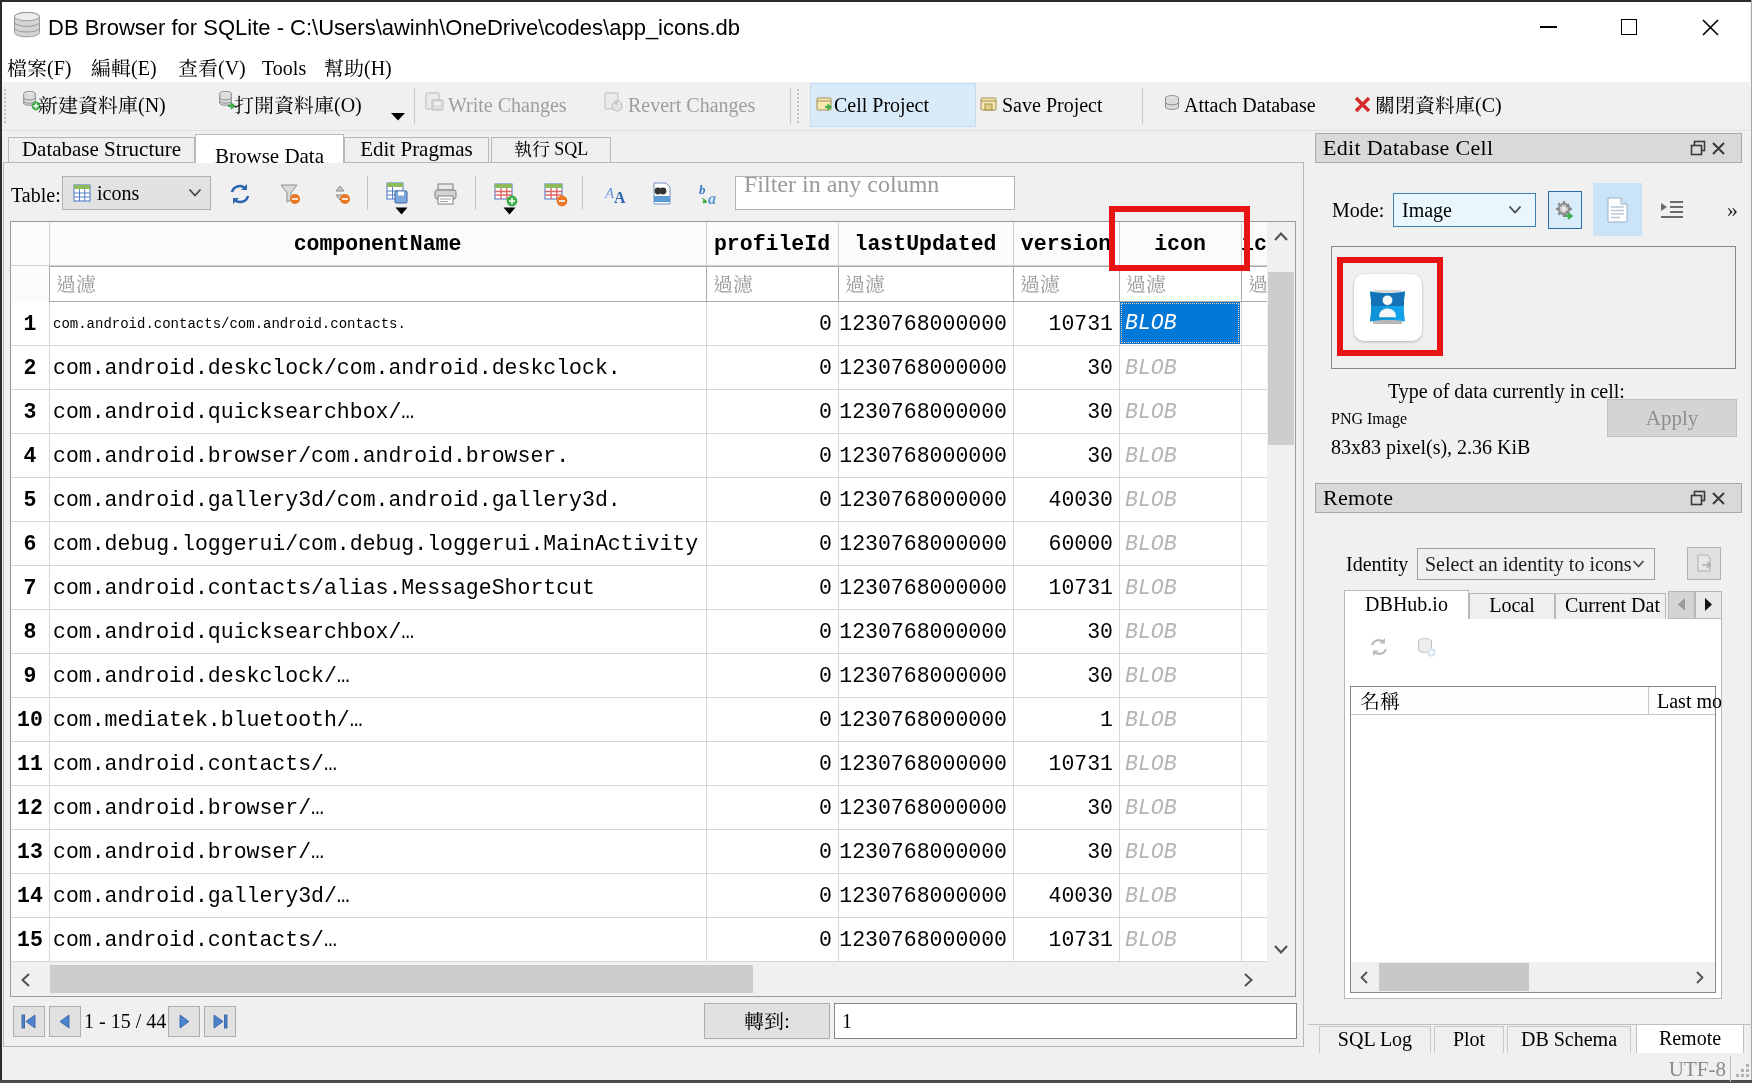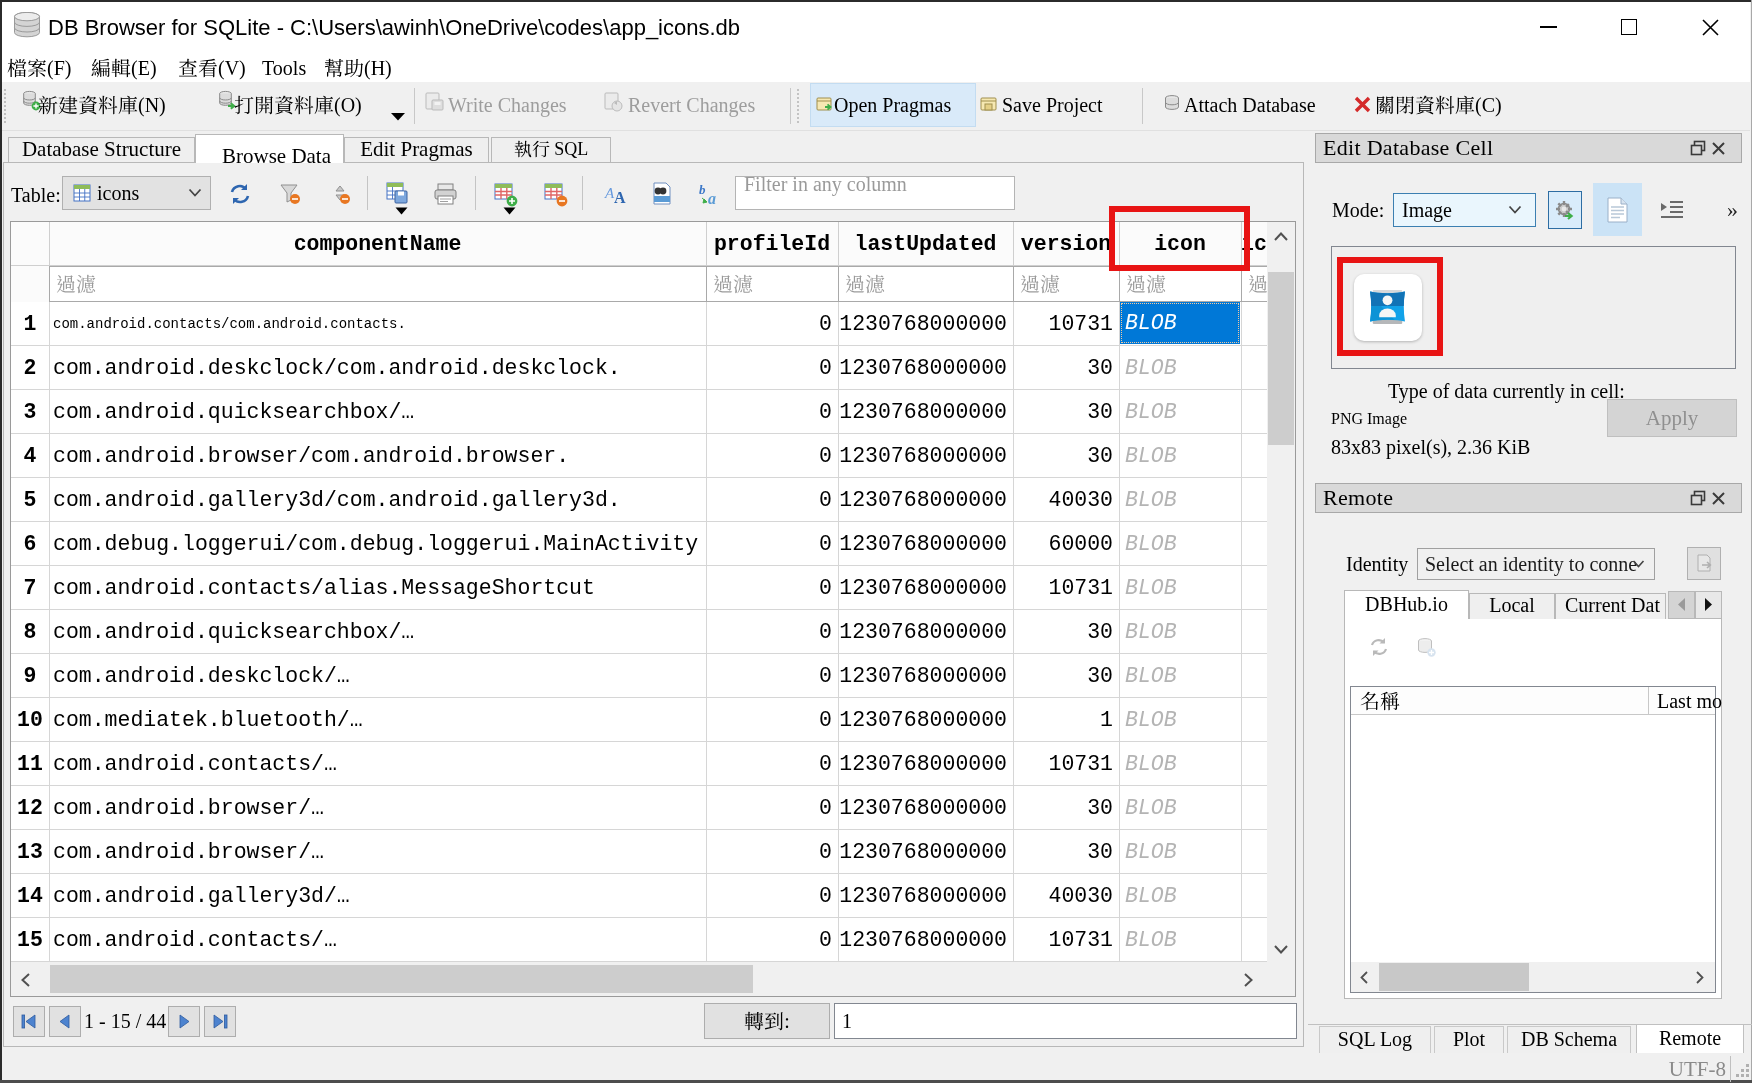--- a/index.html
+++ b/index.html
@@ -153,21 +153,21 @@
     <circle cx="2" cy="26" r="1" fill="#b4b4b4"></circle>
     <circle cx="2" cy="30" r="1" fill="#b4b4b4"></circle>
     <circle cx="2" cy="34" r="1" fill="#b4b4b4"></circle>
   </svg>
 <div class="abs" style="left:810px;top:83px;width:166px;height:44px;background:#d9eaf9;border:1px solid #c3dcf1"></div>
 <svg class="abs" style="left:816px;top:94px" width="20" height="20" viewBox="0 0 20 20">
 <rect x="1" y="4" width="14" height="12" rx="1" fill="#f6e8b2" stroke="#a08f4f"></rect>
     <path d="M1 7h14" stroke="#a08f4f"></path>
 <path d="M9 13 h5 m-2.5 -2.6 l3 2.6 -3 2.6" stroke="#3fae49" stroke-width="1.8" fill="none"></path>
   </svg>
-<div class="abs vc" style="left:834px;top:82px;height:46px;font-size:20px;white-space:nowrap">Open Pragmas</div>
+<div class="abs vc" style="left:834px;top:82px;height:46px;font-size:20px;white-space:nowrap">Cell Project</div>
 <svg class="abs" style="left:980px;top:94px" width="20" height="20" viewBox="0 0 20 20">
 <rect x="1" y="4" width="15" height="12" rx="1" fill="#f6e8b2" stroke="#a08f4f"></rect>
     <path d="M1 7h15" stroke="#a08f4f"></path>
     <rect x="5" y="10" width="7" height="6" fill="#e4cf86" stroke="#a08f4f"></rect>
   </svg>
 <div class="abs vc" style="left:1002px;top:82px;height:46px;font-size:20px;white-space:nowrap">Save Project</div>
 <div class="abs" style="left:1142px;top:88px;width:1px;height:36px;background:#c8c8c8"></div>
 <svg class="abs" style="left:1163px;top:94px" width="19" height="19" viewBox="0 0 19 19">
 <ellipse cx="9" cy="4" rx="6.5" ry="2.4" fill="#e6e6e6" stroke="#8a8a8a"></ellipse>
 <path d="M2.5 4 v9 a6.5 2.4 0 0 0 13 0 v-9" fill="#dcdcdc" stroke="#8a8a8a"></path>
@@ -194,21 +194,21 @@
 <div class="abs hc" style="left:8px;top:137px;width:187px;height:24px;font-size:21px">Database Structure</div>
 <div class="abs" style="left:344px;top:137px;width:145px;height:25px;background:#efefef;border:1px solid #b8b8b8;border-bottom:none"></div>
 <div class="abs hc" style="left:344px;top:137px;width:145px;height:24px;font-size:21px">Edit Pragmas</div>
 <div class="abs" style="left:491px;top:137px;width:120px;height:25px;background:#efefef;border:1px solid #b8b8b8;border-bottom:none"></div>
 <div class="abs hc" style="left:491px;top:137px;width:120px;height:24px;font-size:18px"><svg class="k" viewBox="0 0 1000 1000">
       <use href="#g17"></use>
     </svg><svg class="k" viewBox="0 0 1000 1000">
       <use href="#g18"></use>
     </svg>&nbsp;SQL</div>
 <div class="abs" style="left:195px;top:134px;width:149px;height:29px;background:#fff;border:1px solid #b8b8b8;border-bottom:none;z-index:3"></div>
-<div class="abs hc" style="left:202px;top:134px;width:149px;height:44px;font-size:21px;z-index:4">Browse Data</div>
+<div class="abs hc" style="left:195px;top:134px;width:149px;height:44px;font-size:21px;z-index:4">Browse Data</div>
 <div class="abs" style="left:3px;top:163px;width:1301px;height:884px;border:1px solid #b8b8b8;border-top:none;background:#f0f0f0"></div>
 <div class="abs vc" style="left:11px;top:180px;height:30px;font-size:20px">Table:</div>
 <div class="abs" style="left:62px;top:176px;width:149px;height:34px;background:#e2e2e2;border:1px solid #b0b0b0"></div>
 <svg class="abs" style="left:73px;top:184px" width="18" height="18" viewBox="0 0 18 18">
 <rect x="1" y="1" width="16" height="16" fill="#fff" stroke="#4472c4"></rect>
     <rect x="1" y="1" width="16" height="4" fill="#8fbc5a"></rect>
 <path d="M1 9h16M1 13h16M6.5 5v12M11.75 5v12" stroke="#4472c4" stroke-width="0.9"></path>
   </svg>
 <div class="abs vc" style="left:97px;top:176px;height:34px;font-size:20px">icons</div>
 <svg class="abs" style="left:188px;top:188px" width="14" height="9" viewBox="0 0 14 9">
@@ -276,21 +276,21 @@
     <rect x="6" y="14" width="16" height="6" fill="#5b9bd5"></rect>
 <circle cx="10" cy="9" r="3.4" fill="#333"></circle>
     <circle cx="15" cy="9" r="3.4" fill="#333"></circle>
   </svg>
 <svg class="abs" style="left:698px;top:182px" width="26" height="25" viewBox="0 0 26 25">
 <text x="1" y="12" font-family="Liberation Serif" font-size="13" font-style="italic" font-weight="bold" fill="#3c78c8">b</text>
 <text x="10" y="22" font-family="Liberation Serif" font-size="16" font-weight="bold" font-style="italic" fill="#5b9bd5">a</text>
 <path d="M4 16 l5 4 M9 20 l-4 1 1-4z" fill="#3fae49" stroke="#3fae49"></path>
   </svg>
 <div class="abs" style="left:735px;top:176px;width:280px;height:34px;background:#fff;border:1px solid #b4b4b4"></div>
-<div class="abs vc" style="left:744px;top:177px;height:15px;font-size:20px;color:#9a9a9a;white-space:nowrap">Filter in any column</div>
+<div class="abs vc" style="left:744px;top:177px;height:15px;font-size:24px;color:#9a9a9a;white-space:nowrap">Filter in any column</div>
 <div class="abs" style="left:10px;top:221px;width:1286px;height:776px;background:#fff;border:1px solid #9a9a9a"></div>
 <div class="abs" style="left:11px;top:222px;width:1256px;height:44px;background:#fbfbfb;border-bottom:1px solid #cfcfcf"></div>
 <div class="abs" style="left:49px;top:222px;width:1px;height:44px;background:#cfcfcf"></div>
 <div class="abs mono hc" style="left:49px;top:222px;width:657px;height:44px;font-size:21.5px;font-weight:bold;overflow:hidden">componentName</div>
 <div class="abs" style="left:706px;top:222px;width:1px;height:44px;background:#cfcfcf"></div>
 <div class="abs mono hc" style="left:706px;top:222px;width:132px;height:44px;font-size:21.5px;font-weight:bold;overflow:hidden">profileId</div>
 <div class="abs" style="left:838px;top:222px;width:1px;height:44px;background:#cfcfcf"></div>
 <div class="abs mono hc" style="left:838px;top:222px;width:175px;height:44px;font-size:21.5px;font-weight:bold;overflow:hidden">lastUpdated</div>
 <div class="abs" style="left:1013px;top:222px;width:1px;height:44px;background:#cfcfcf"></div>
 <div class="abs mono hc" style="left:1013px;top:222px;width:106px;height:44px;font-size:21.5px;font-weight:bold;overflow:hidden">version</div>
@@ -575,21 +575,21 @@
 <svg class="abs" style="left:1690px;top:490px" width="16" height="16" viewBox="0 0 16 16">
 <rect x="4.5" y="1.5" width="10" height="9" fill="none" stroke="#3a3a3a" stroke-width="1.6"></rect>
 <rect x="1.5" y="5.5" width="10" height="9" fill="#d9d9d9" stroke="#3a3a3a" stroke-width="1.6"></rect>
   </svg>
 <svg class="abs" style="left:1711px;top:491px" width="15" height="15" viewBox="0 0 15 15">
     <path d="M2 2 L13 13 M13 2 L2 13" stroke="#3a3a3a" stroke-width="2"></path>
   </svg>
 <div class="abs vc" style="left:1346px;top:548px;height:32px;font-size:20px">Identity</div>
 <div class="abs" style="left:1417px;top:548px;width:238px;height:32px;background:#f0f0f0;border:1px solid #a0a0a0;overflow:hidden"></div>
 <div class="abs" style="left:1417px;top:548px;width:238px;height:32px;overflow:hidden">
-    <div class="abs vc" style="left:8px;top:1px;height:30px;font-size:20px;white-space:nowrap;color:#1a1a1a">Select an identity to conne</div>
+    <div class="abs vc" style="left:8px;top:1px;height:30px;font-size:20px;white-space:nowrap;color:#1a1a1a">Select an identity to icons</div>
   </div>
 <svg class="abs" style="left:1632px;top:560px" width="13" height="8" viewBox="0 0 13 8">
     <path d="M1.5 1 L6.5 6.5 L11.5 1" stroke="#444" stroke-width="1.6" fill="none"></path>
   </svg>
 <div class="abs" style="left:1687px;top:547px;width:34px;height:33px;background:#e0e0e0;border:1px solid #b0b0b0"></div>
 <svg class="abs" style="left:1694px;top:553px" width="20" height="20" viewBox="0 0 20 20" opacity="0.5">
 <path d="M4 2 h9 l3 3 v13 h-12z" fill="#eee" stroke="#808080"></path>
     <path d="M8 12 h8 m-3-3 l3.4 3 -3.4 3" stroke="#808080" stroke-width="1.6" fill="none"></path>
   </svg>
 <div class="abs" style="left:1344px;top:590px;width:125px;height:29px;background:#fff;border:1px solid #b8b8b8;border-bottom:none;z-index:3"></div>

